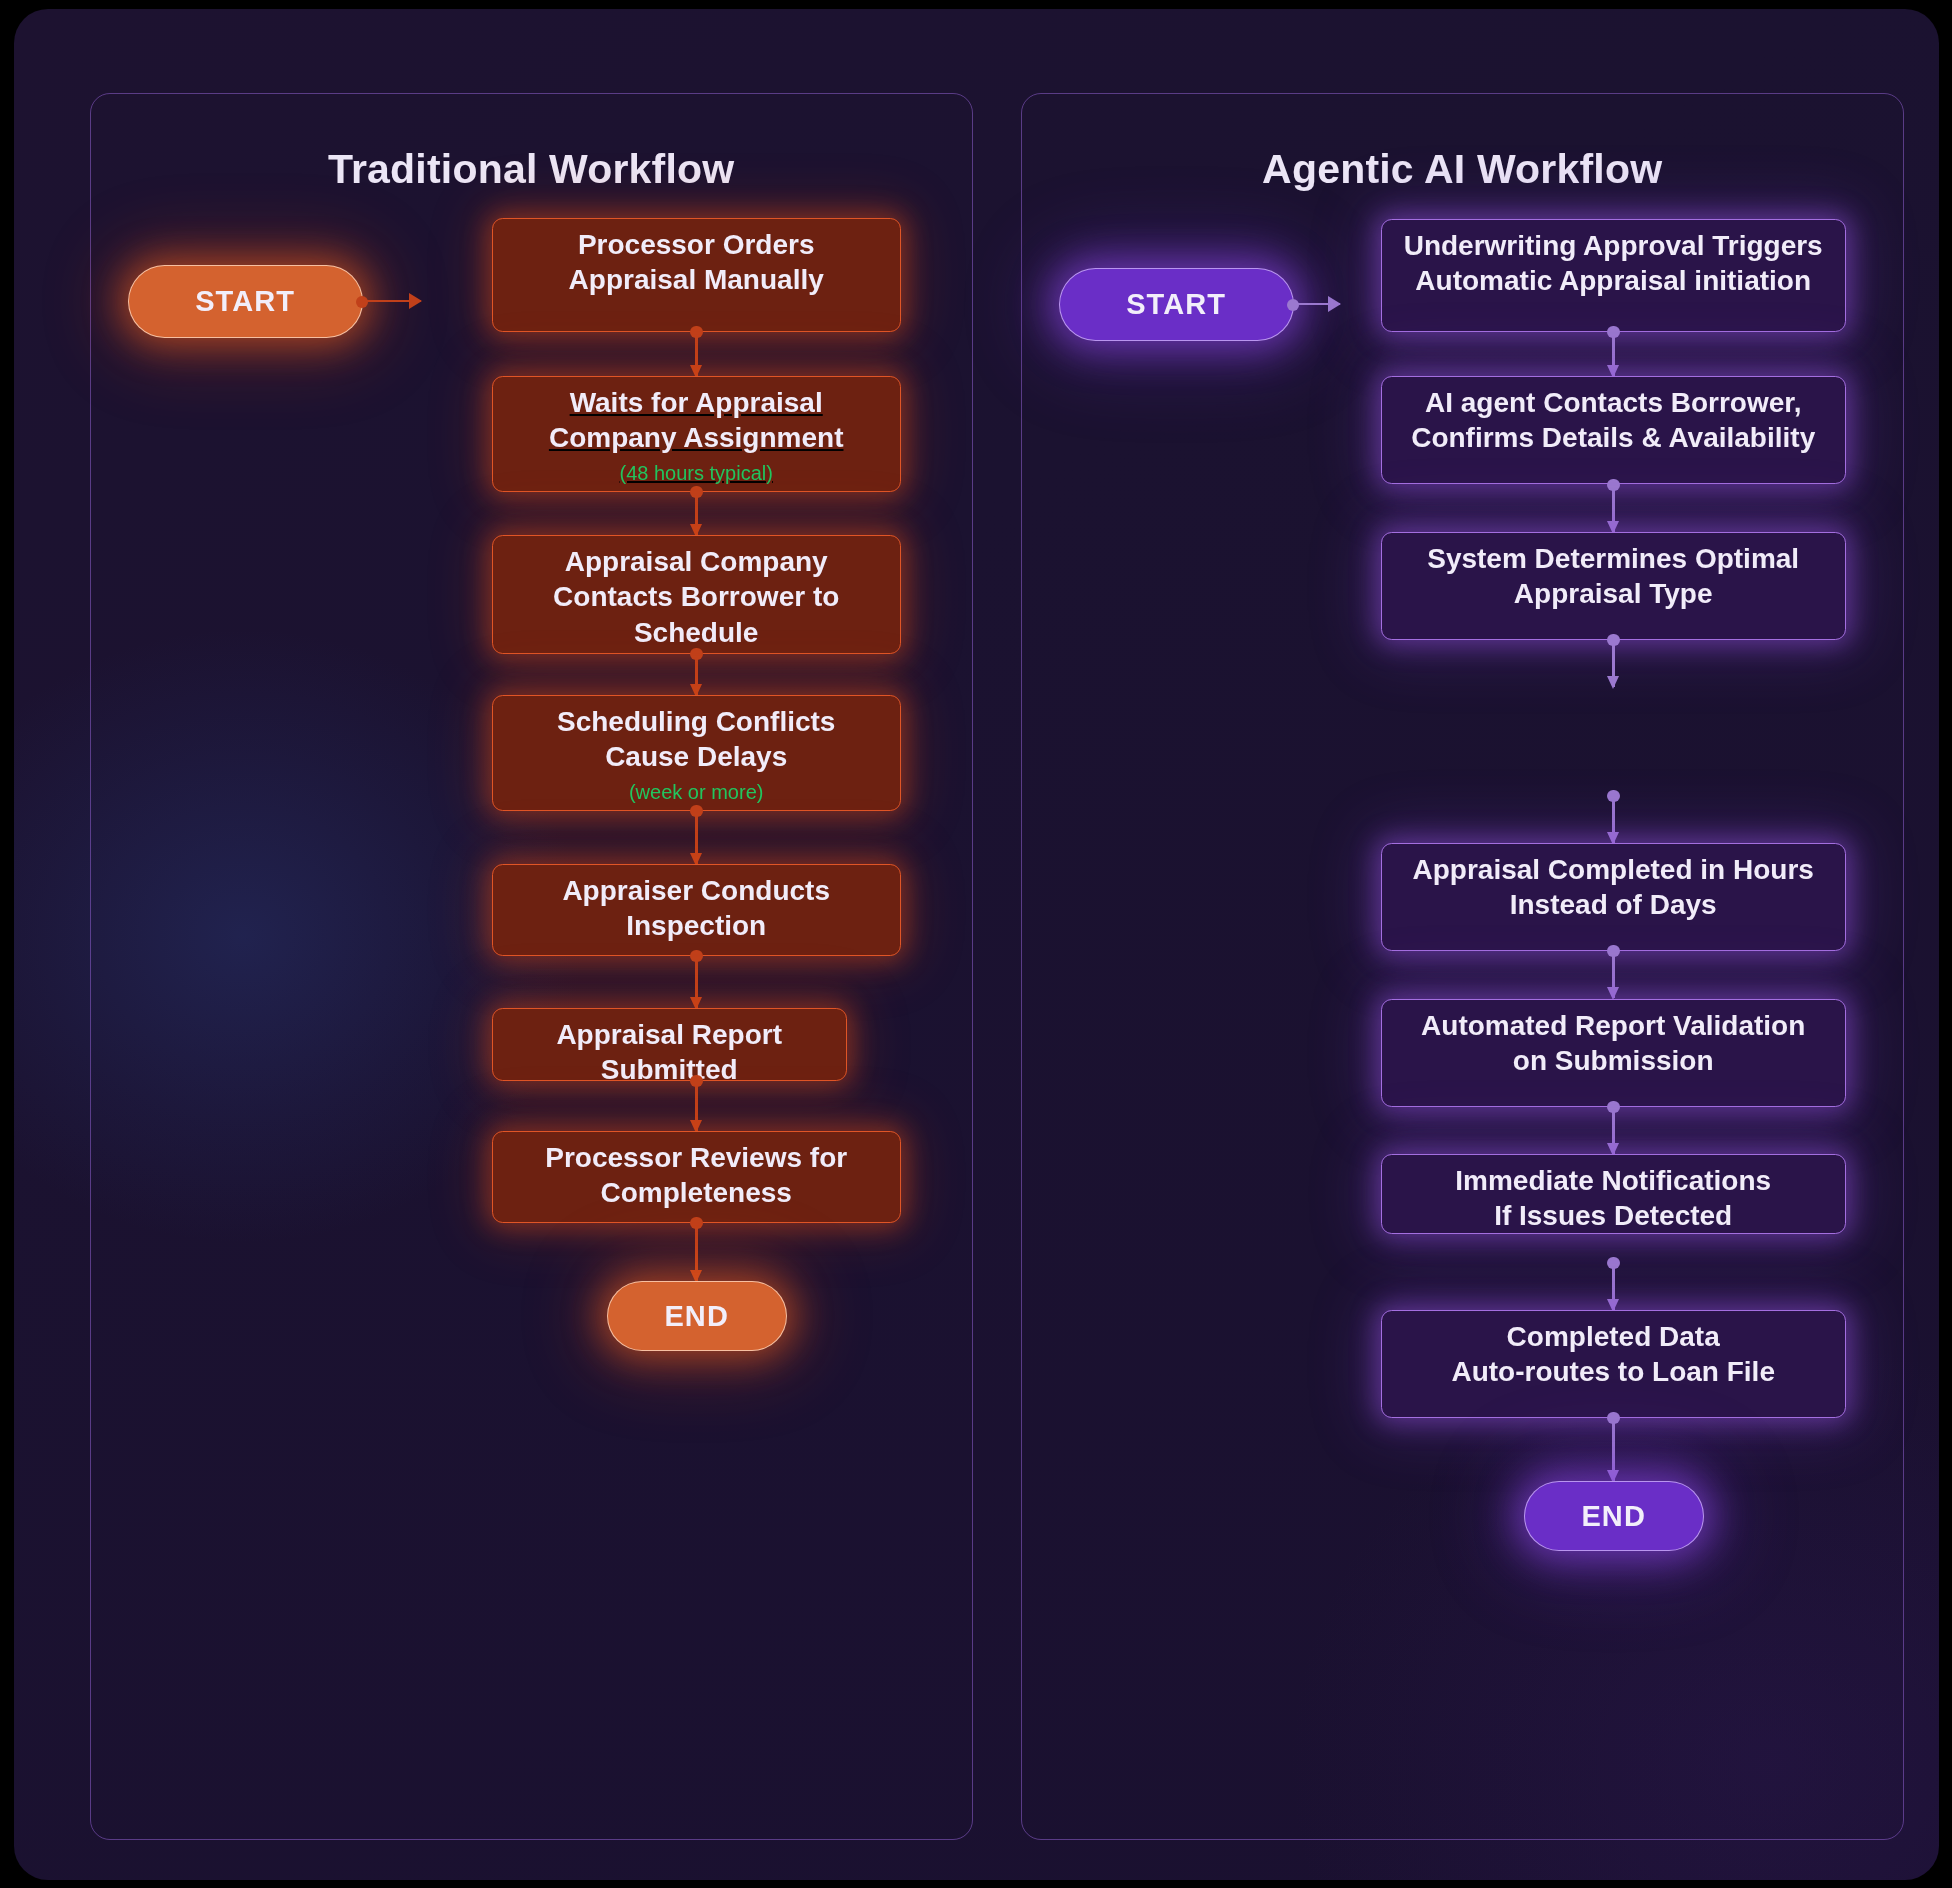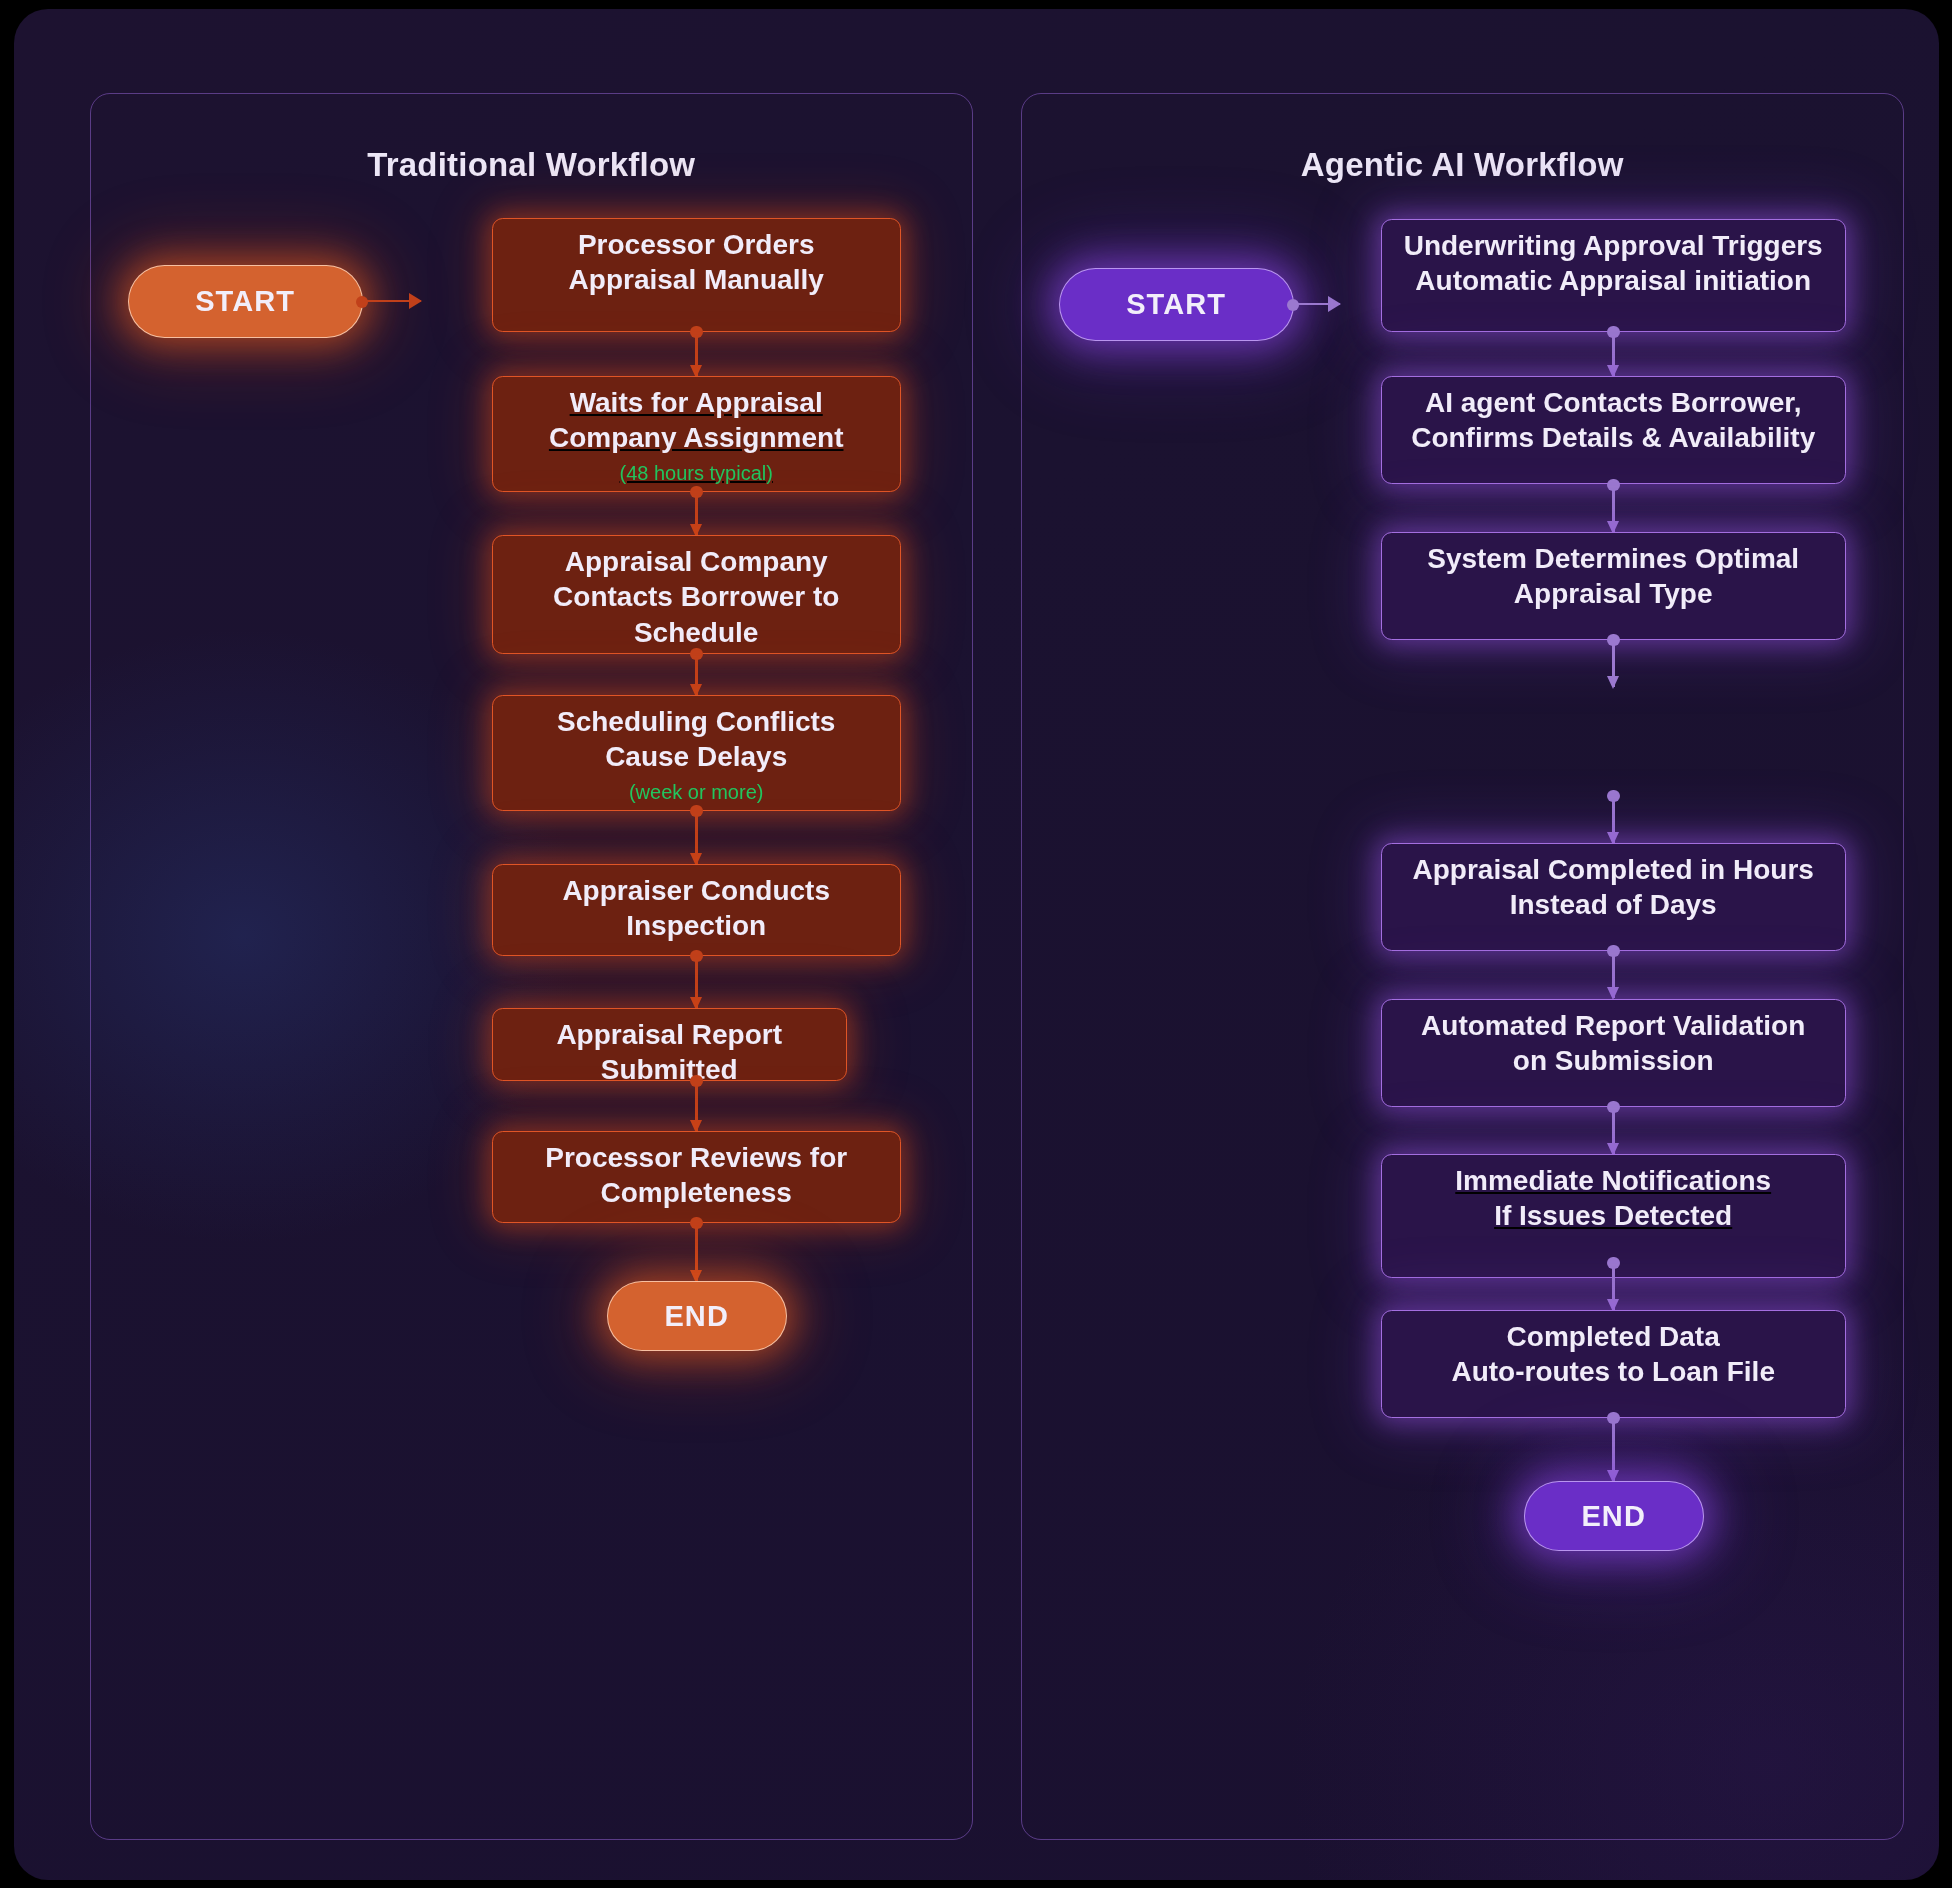--- a/index.html
+++ b/index.html
@@ -39,21 +39,21 @@
     box-sizing: border-box;
   }
   #panel-traditional { left: 76px;  width: 883px; }
   #panel-agentic     { left: 1007px; width: 883px; }
 
   .panel-title {
     position: absolute;
     left: 0; right: 0;
     top: 52px;
     text-align: center;
-    font-size: 33px;
+    font-size: 41px;
     font-weight: 700;
     letter-spacing: 0.2px;
     color: #ece6f6;
   }
 
   
   .start-row {
     position: absolute;
     display: flex;
     align-items: center;
@@ -332,21 +332,21 @@
       <div class="main">Automated Report Validation
 on Submission</div>
     </div>
 
     <div class="v-conn purple-stroke" style="left:585px; top:1013px; height:47px;">
       <span class="dot"></span>
       <span class="line"></span>
       <span class="head"></span>
     </div>
 
-    <div class="node node-purple" style="left:359px; top:1060px; width:465px; height:124px;text-decoration:underline;">
+    <div class="node node-purple" style="left:359px; top:1060px; width:465px; height:80px;">
       <div class="main">Immediate Notifications
 If Issues Detected</div>
     </div>
 
     <div class="v-conn purple-stroke" style="left:585px; top:1169px; height:47px;">
       <span class="dot"></span>
       <span class="line"></span>
       <span class="head"></span>
     </div>
 

